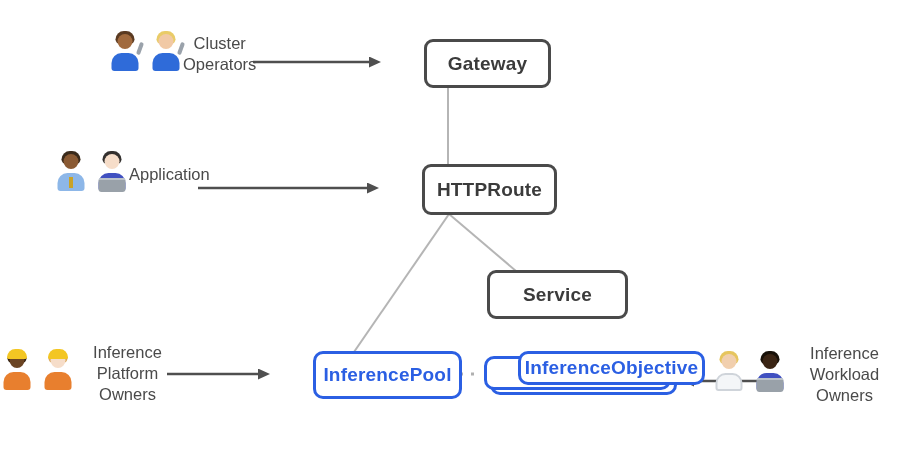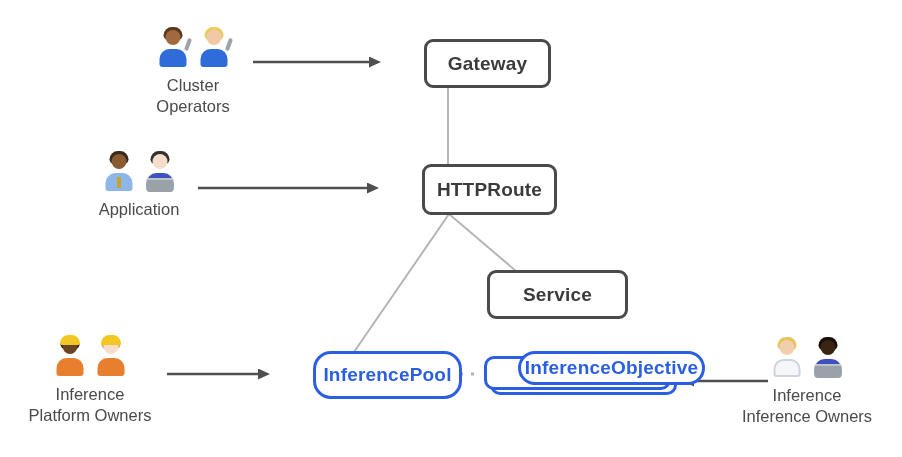--- a/index.html
+++ b/index.html
@@ -6,29 +6,29 @@
   .canvas{position:relative;width:902px;height:457px;background:#ffffff;overflow:hidden;}
   svg.edges{position:absolute;left:0;top:0;z-index:1;}
   .edge-connector{stroke:var(--connector_gray,#b5b5b5);stroke-width:2;}
   .edge-dotted{stroke:var(--dotted_gray,#b0b0b0);stroke-width:3;stroke-dasharray:3 8;}
   .edge-arrow{stroke:var(--arrow_dark,#4f4f4f);stroke-width:2.6;}
 
   .node{position:absolute;z-index:3;box-sizing:border-box;background:#fff;
         border:3px solid var(--node_border,#4a4a4a);border-radius:9px;
         display:flex;align-items:center;justify-content:center;
         font-weight:bold;font-size:19px;color:var(--node_text,#3b3b3b);letter-spacing:.2px;margin-left:40px;}
-  .node.blue{border-color:var(--accent_blue,#2b5fe3);color:var(--accent_blue,#2b5fe3);border-radius:18px;}
+  .node.blue{border-color:var(--accent_blue,#2b5fe3);color:var(--accent_blue,#2b5fe3);border-radius:10px;}
   .stack{position:absolute;z-index:3;}
   .stack .layer{position:absolute;box-sizing:border-box;width:100%;height:100%;background:#fff;
         border:3px solid var(--accent_blue,#2b5fe3);border-radius:10px;}
   .stack .layer.l3{left:12px;top:10px;}
   .stack .layer.l2{left:6px;top:5px;}
   .stack .node{position:absolute;left:0;top:0;width:100%;height:100%;}
 
-  .persona{position:absolute;z-index:2;display:flex;flex-direction:column;align-items:center;}
+  .persona{position:absolute;z-index:2;display:flex;flex-direction:row;align-items:center;}
   .figures{display:flex;gap:7px;height:42px;align-items:flex-end;justify-content:center;}
   .plabel{margin-top:7px;text-align:center;font-size:16.5px;line-height:21px;color:var(--label_text,#4a4a4a);}
 
   .figure{position:relative;width:34px;height:42px;}
   .f-hair{position:absolute;top:1px;left:50%;transform:translateX(-50%);width:19px;height:13px;border-radius:9px 9px 5px 5px;}
   .f-head{position:absolute;top:4px;left:50%;transform:translateX(-50%);width:15px;height:15px;border-radius:50%;}
   .f-body{position:absolute;bottom:1px;left:50%;transform:translateX(-50%);width:27px;height:18px;border-radius:10px 10px 3px 3px;}
   .f-hat{position:absolute;top:0;left:50%;transform:translateX(-50%);width:20px;height:10px;border-radius:10px 10px 2px 2px;background:#f3c623;}
   .f-laptop{position:absolute;bottom:0;left:50%;transform:translateX(-50%);width:27px;height:14px;border-radius:2px 2px 3px 3px;background:#99a1a9;border-top:2px solid #bcc3ca;box-sizing:border-box;}
   .f-wrench{position:absolute;top:12px;right:0;width:4px;height:13px;border-radius:2px;background:#9aa2ab;transform:rotate(20deg);}
@@ -151,17 +151,17 @@
         </div>
         <div class="figure">
           <div class="f-hair" style="background: rgb(23, 16, 8);"></div>
           <div class="f-head" style="background: rgb(58, 36, 20);"></div>
           <div class="f-body" style="background: rgb(64, 80, 192);"></div>
           <div class="f-laptop"></div>
         </div>
       </div>
     <div class="plabel">
       <div>Inference</div>
-      <div>Inference Owners</div>
+      <div>Workload Owners</div>
     </div>
   </div>
 
 </div>
 
 </body></html>

